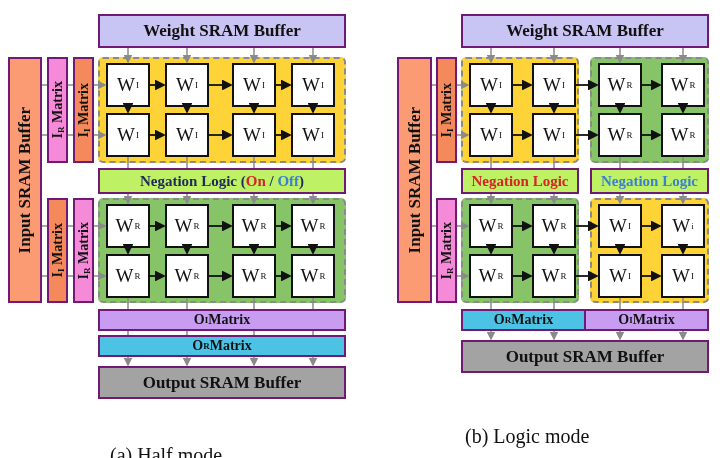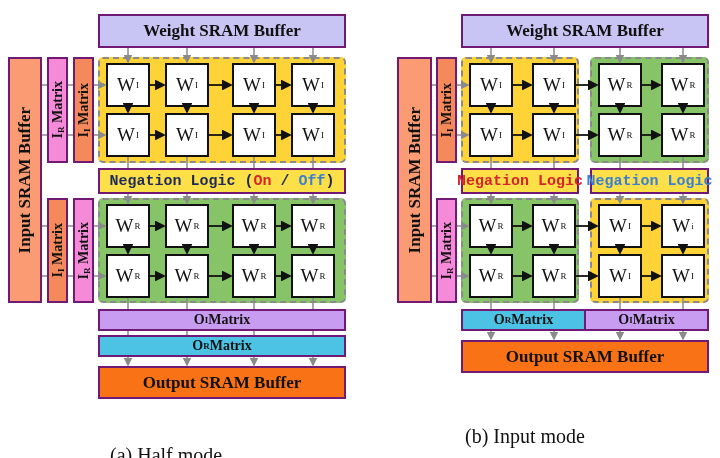--- a/index.html
+++ b/index.html
@@ -11,27 +11,27 @@
   .imat-r { background:#f48ad8; }
   .imat-i { background:#f4895c; }
   .vert { writing-mode:vertical-rl; transform:rotate(180deg); font-weight:bold; color:#111; white-space:nowrap; }
   .input .vert { font-size:17px; }
   .mat .vert { font-size:14px; }
   .blk { border:2px dashed #8a8a8a; border-radius:5px; }
   .yellow { background:#fdd337; }
   .green { background:#86c467; }
   .cell { background:#fff; border:2px solid #111; display:flex; align-items:center; justify-content:center; font-size:19px; color:#111; font-weight:normal; }
   .cell sub { font-size:11px; vertical-align:-4px; margin-left:1px; }
-  .neg { background:#fde047; font-size:15px; color:#1f2a5a;font-family:Liberation Mono, monospace; }
+  .neg { background:#bef264; font-size:15px; color:#1f2a5a; }
   .red { color:#d8232a; }
   .blue { color:#3a7fd2; }
   .navy { color:#1f2a5a; }
   .oi { background:#c89cf0; font-size:14px; }
   .or { background:#4cc2e4; font-size:14px; }
-  .out { background:#f97316; font-size:17px; }
+  .out { background:#a3a3a3; font-size:17px; }
   .caption { font-size:20px; color:#111; font-weight:normal; }
   sub.s { font-size:9px; vertical-align:-3px; }
   svg.wires { position:absolute; left:0; top:0; }
 </style>
 </head>
 <body>
 
 <div id="root">
     <div class="abs box weight" style="left: 98px; top: 14px; width: 248px; height: 34px;">
       <span>Weight SRAM Buffer</span>
@@ -335,13 +335,13 @@
       <line x1="620" y1="298" x2="620" y2="309" stroke="#8a8a8a" stroke-width="1.5"></line>
       <line x1="620" y1="331" x2="620" y2="339" stroke="#8a8a8a" stroke-width="1.5" marker-end="url(#ag)"></line>
       <line x1="683" y1="48" x2="683" y2="62" stroke="#8a8a8a" stroke-width="1.5" marker-end="url(#ag)"></line>
       <line x1="683" y1="157" x2="683" y2="168" stroke="#8a8a8a" stroke-width="1.5"></line>
       <line x1="683" y1="194" x2="683" y2="203" stroke="#8a8a8a" stroke-width="1.5" marker-end="url(#ag)"></line>
       <line x1="683" y1="298" x2="683" y2="309" stroke="#8a8a8a" stroke-width="1.5"></line>
       <line x1="683" y1="331" x2="683" y2="339" stroke="#8a8a8a" stroke-width="1.5" marker-end="url(#ag)"></line>
     </svg>
   </div>
 <div class="abs caption" style="left:110px;top:444px;">(a) Half mode</div>
-<div class="abs caption" style="left:465px;top:425px;">(b) Input mode</div>
+<div class="abs caption" style="left:465px;top:425px;">(b) Logic mode</div>
 
 </body></html>

